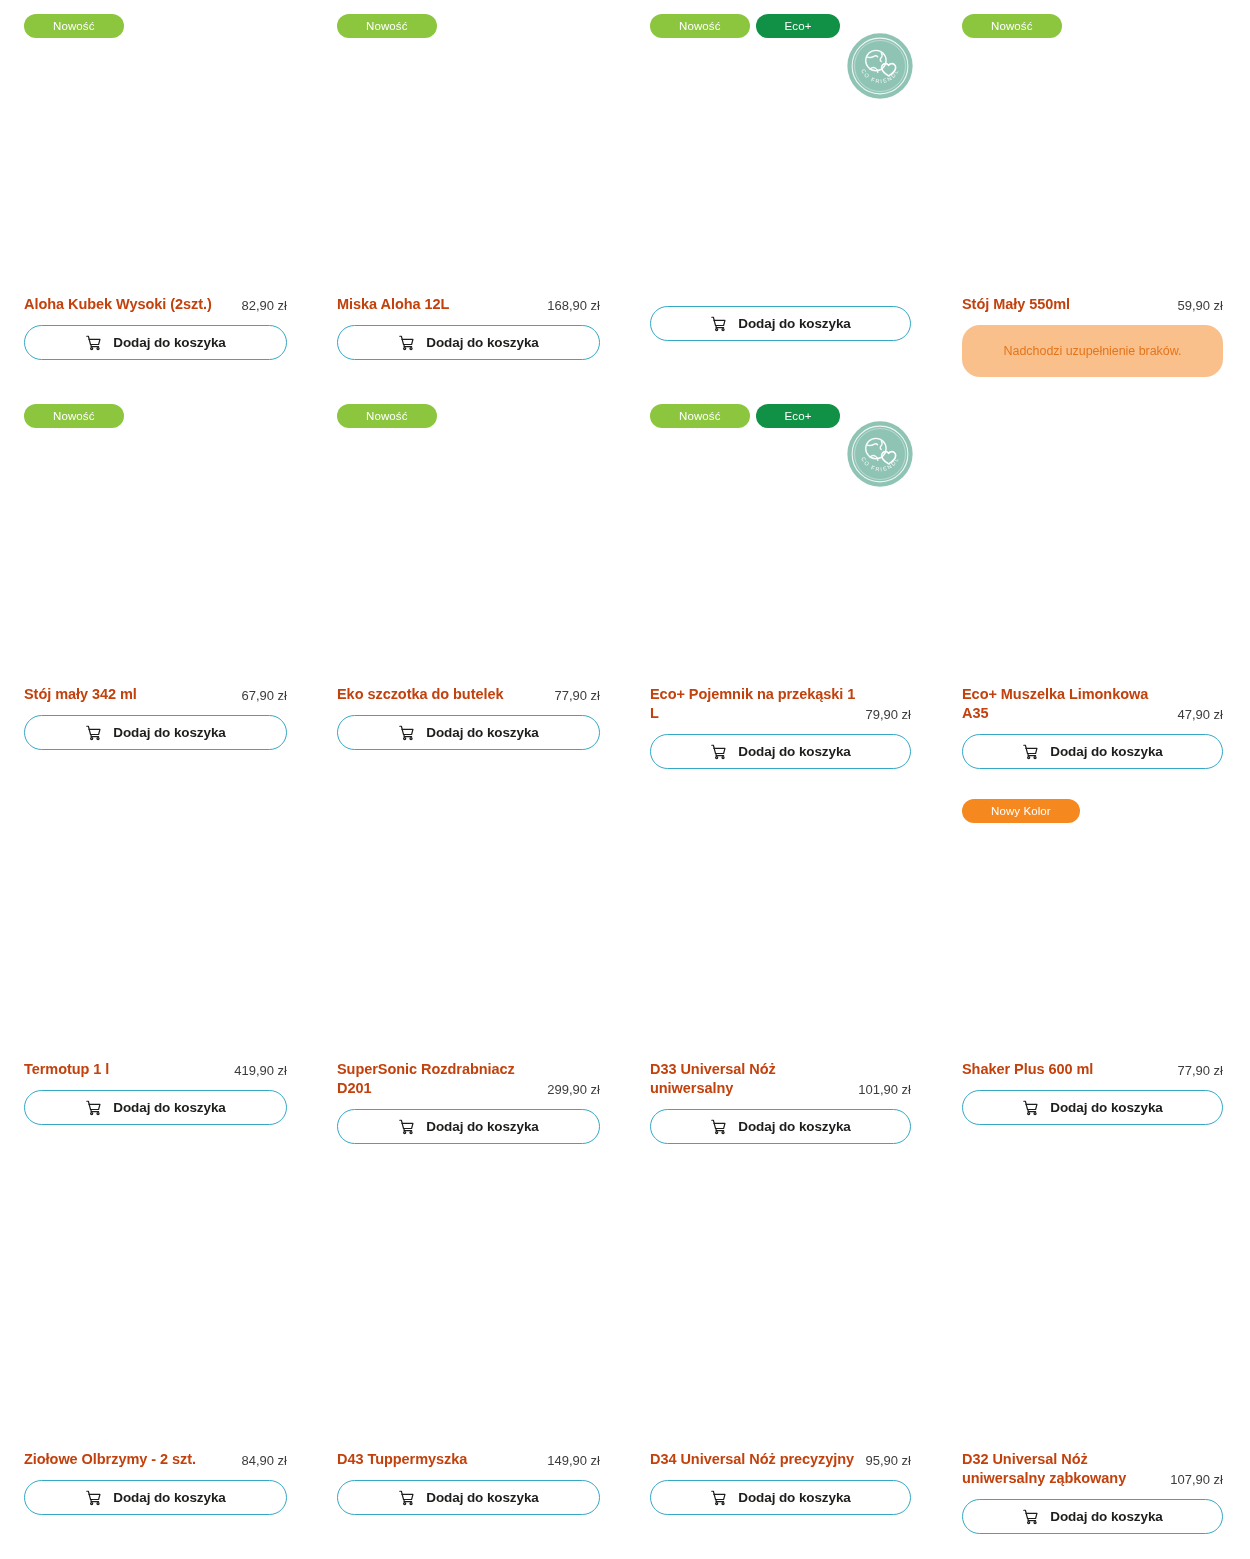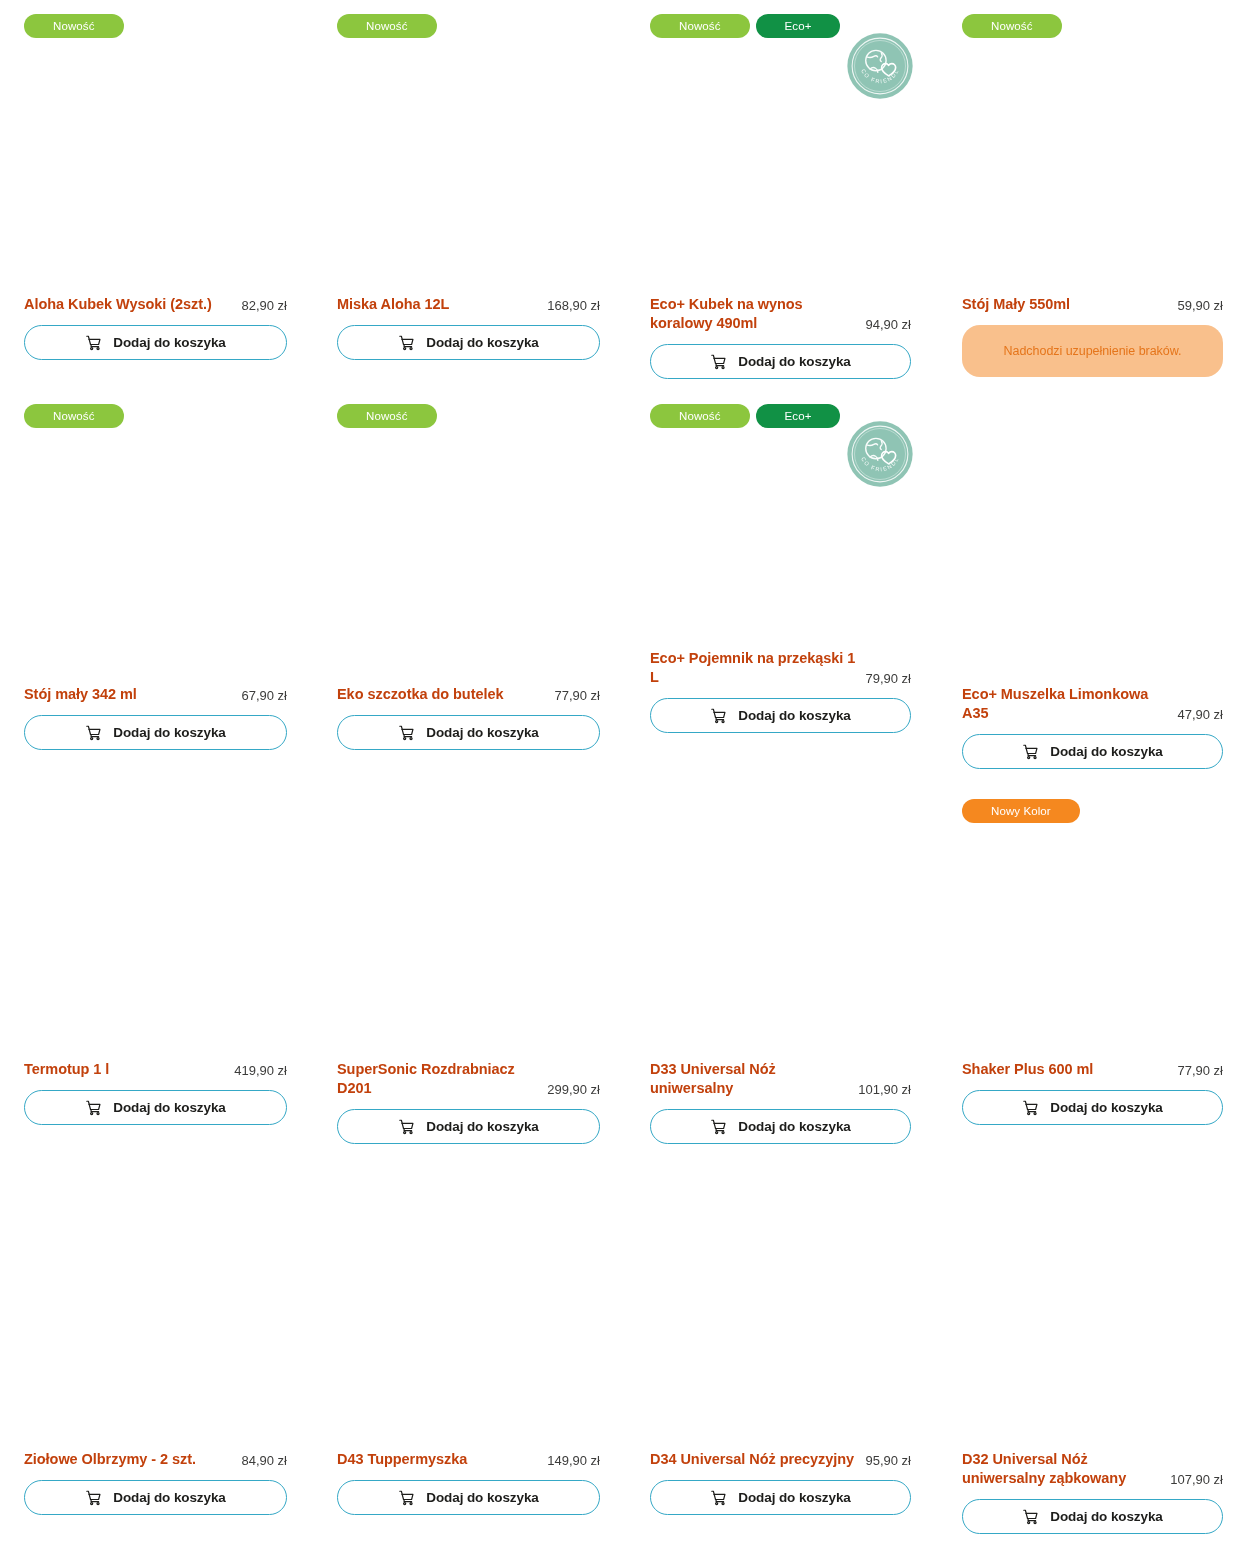--- a/index.html
+++ b/index.html
@@ -194,24 +194,20 @@
     <path d="M52 30.6c1.6 2.6 1.2 5.6-.6 7.6-1.6 1.8-1.4 4 .4 5.2"></path>
   </g>
   <path d="M58 46.5c-3.1 0-5.6 2.5-5.6 5.6 0 6 8.6 11.4 10.3 12.4 1.7-1 10.3-6.4 10.3-12.4 0-3.1-2.5-5.6-5.6-5.6-2 0-3.7 1-4.7 2.6-1-1.6-2.7-2.6-4.7-2.6z" fill="none" stroke="#ffffff" stroke-width="2.4" stroke-linejoin="round"></path>
   <path id="sealArc2" d="M22,56 A30,30 0 0,0 78,56" fill="none"></path>
   <text font-family="Liberation Sans, sans-serif" font-size="8.2" letter-spacing="2.2" fill="#ffffff" opacity=".9">
     <textPath href="#sealArc2" startOffset="50%" text-anchor="middle">ECO FRIENDLY</textPath>
   </text>
 </svg>
     </div>
     <div class="product-card" style="left: 650px; top: 295px; width: 261px;">
-      <div class="title-row">
-        <div class="product-title">Eco+ Kubek na wynos koralowy 490ml</div>
-        <div class="product-price">94,90 zł</div>
-      </div>
       <button class="add-to-cart">
 <svg class="cart-icon" viewBox="0 0 24 24" fill="none" stroke="#1d1d1b" stroke-width="1.7" stroke-linecap="round" stroke-linejoin="round" aria-hidden="true">
   <path d="M2.5 3.2h2.3l1.1 4.4"></path>
   <path d="M5.9 7.6h15.2l-1.9 7.2H7.8"></path>
   <path d="M7.8 14.8 5.9 7.6"></path>
   <path d="M8.6 14.8v3.1h10.6"></path>
   <circle cx="9.4" cy="20.6" r="1.5"></circle>
   <circle cx="18.4" cy="20.6" r="1.5"></circle>
 </svg>
         <span class="btn-label">Dodaj do koszyka</span>
@@ -282,21 +278,21 @@
     <path d="M35.5 54.5c2.4-2.4 5.6-2.6 8-1.2 2 1.2 3.4 3.4 3.2 6.1"></path>
     <path d="M52 30.6c1.6 2.6 1.2 5.6-.6 7.6-1.6 1.8-1.4 4 .4 5.2"></path>
   </g>
   <path d="M58 46.5c-3.1 0-5.6 2.5-5.6 5.6 0 6 8.6 11.4 10.3 12.4 1.7-1 10.3-6.4 10.3-12.4 0-3.1-2.5-5.6-5.6-5.6-2 0-3.7 1-4.7 2.6-1-1.6-2.7-2.6-4.7-2.6z" fill="none" stroke="#ffffff" stroke-width="2.4" stroke-linejoin="round"></path>
   <path id="sealArc6" d="M22,56 A30,30 0 0,0 78,56" fill="none"></path>
   <text font-family="Liberation Sans, sans-serif" font-size="8.2" letter-spacing="2.2" fill="#ffffff" opacity=".9">
     <textPath href="#sealArc6" startOffset="50%" text-anchor="middle">ECO FRIENDLY</textPath>
   </text>
 </svg>
     </div>
-    <div class="product-card" style="left: 650px; top: 649px; width: 261px;">
+    <div class="product-card" style="left: 650px; top: 685px; width: 261px;">
       <div class="title-row">
         <div class="product-title">Eco+ Pojemnik na przekąski 1 L</div>
         <div class="product-price">79,90 zł</div>
       </div>
       <button class="add-to-cart">
 <svg class="cart-icon" viewBox="0 0 24 24" fill="none" stroke="#1d1d1b" stroke-width="1.7" stroke-linecap="round" stroke-linejoin="round" aria-hidden="true">
   <path d="M2.5 3.2h2.3l1.1 4.4"></path>
   <path d="M5.9 7.6h15.2l-1.9 7.2H7.8"></path>
   <path d="M7.8 14.8 5.9 7.6"></path>
   <path d="M8.6 14.8v3.1h10.6"></path>

